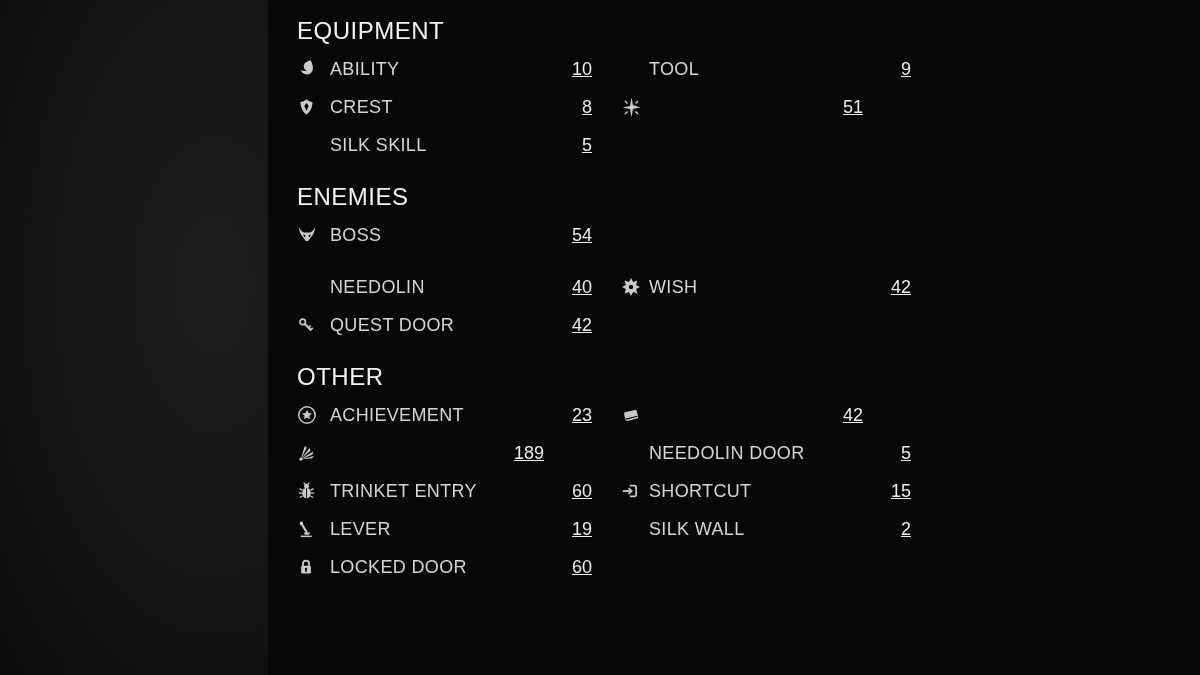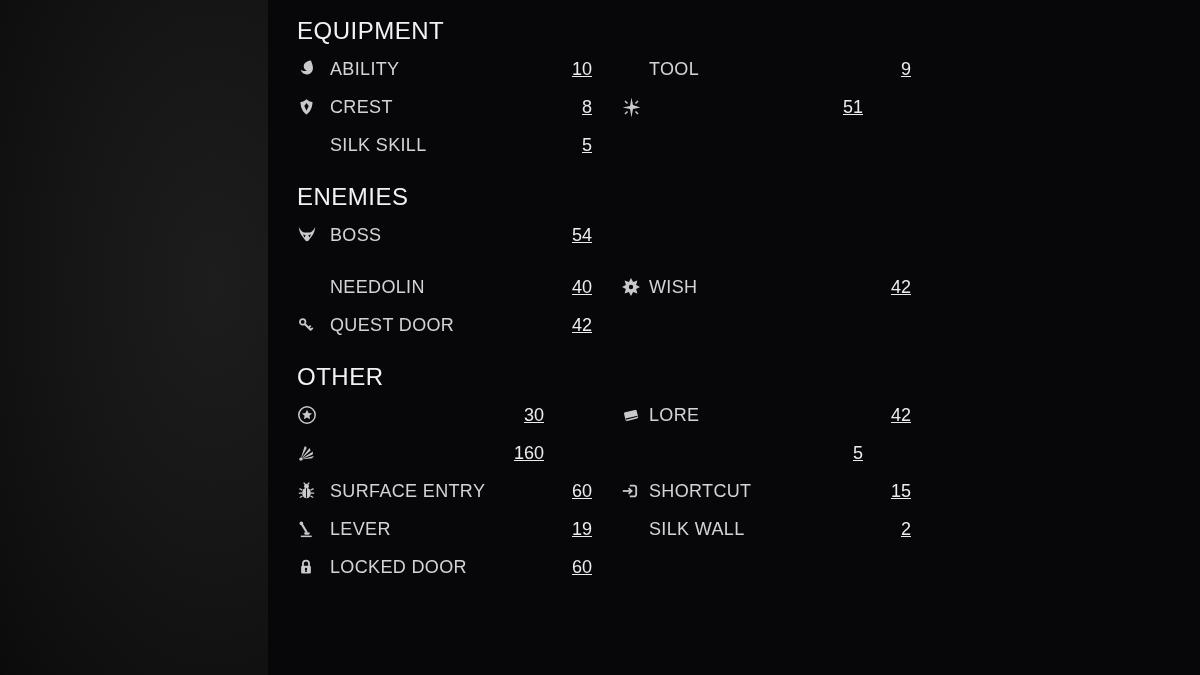--- a/index.html
+++ b/index.html
@@ -139,73 +139,74 @@
       <div class="sec-h">OTHER</div>
 
       <div class="row">
         <div class="cell l">
           <span class="ic">
             <svg width="20" height="20" viewBox="0 0 20 20">
                 <circle cx="10" cy="10" r="8.2" fill="none" stroke="#c9c9c9" stroke-width="1.5"></circle>
                 <path fill="#c9c9c9" d="M10 4.8l1.5 3.2 3.5.4-2.6 2.4.7 3.5L10 12.5l-3.1 1.8.7-3.5L5 8.4l3.5-.4z"></path>
               </svg>
           </span>
-          <span class="cnt">30</span>
+          <span class="lbl">ACHIEVEMENT</span>
+          <span class="cnt">23</span>
         </div>
         <div class="cell r">
           <span class="ic">
             <svg width="20" height="20" viewBox="0 0 20 20">
                 <g transform="rotate(-14 10 10)">
                   <rect x="3.5" y="6" width="13" height="8.8" rx="1.4" fill="#c9c9c9"></rect>
                   <rect x="4" y="12.2" width="12" height="1.2" fill="#08080a"></rect>
                 </g>
               </svg>
           </span>
-          <span class="lbl">LORE</span>
           <span class="cnt">42</span>
         </div>
       </div>
 
 
       <div class="row">
         <div class="cell l">
           <span class="ic">
             <svg width="20" height="20" viewBox="0 0 20 20">
                 <g fill="#c9c9c9">
                   <path d="M3.5 16.5L7.8 3l2 1.8z"></path>
                   <path d="M3.5 16.5L12.6 4.9l1 2.6z"></path>
                   <path d="M3.5 16.5L16 8.6l-.3 2.8z"></path>
                   <path d="M3.5 16.5L17 12.9l-1.8 2.4z"></path>
                   <circle cx="3.9" cy="16.1" r="1.7"></circle>
                 </g>
               </svg>
           </span>
-          <span class="cnt">160</span>
-        </div>
-        <div class="cell r">
-          <span class="ic"></span>
+          <span class="cnt">189</span>
+        </div>
+        <div class="cell r">
+          <span class="ic"></span>
+          <span class="lbl">NEEDOLIN DOOR</span>
           <span class="cnt">5</span>
         </div>
       </div>
 
       <div class="row">
         <div class="cell l">
           <span class="ic">
             <svg width="19" height="19" viewBox="0 0 20 20">
                 <g fill="#c9c9c9">
                   <ellipse cx="10" cy="11.6" rx="4.6" ry="5.6"></ellipse>
                   <circle cx="10" cy="4.4" r="2.6"></circle>
                 </g>
                 <g stroke="#c9c9c9" stroke-width="1.3" fill="none">
                   <path d="M8.6 2.4L7 .7M11.4 2.4L13 .7M5.6 8.5L2.6 7M5.4 11.8H1.9M5.8 14.8l-2.9 1.6M14.4 8.5l3-1.5M14.6 11.8h3.5M14.2 14.8l2.9 1.6"></path>
                 </g>
                 <path stroke="#08080a" stroke-width="1" d="M10 6.6v10" fill="none"></path>
               </svg>
           </span>
-          <span class="lbl">SURFACE ENTRY</span>
+          <span class="lbl">TRINKET ENTRY</span>
           <span class="cnt">60</span>
         </div>
         <div class="cell r">
           <span class="ic">
             <svg width="20" height="20" viewBox="0 0 20 20">
                 <g fill="none" stroke="#c9c9c9" stroke-width="1.8">
                   <path d="M8.8 4.6H13a2.2 2.2 0 012.2 2.2v6.4A2.2 2.2 0 0113 15.4H8.8"></path>
                   <path d="M1.8 10h8.6"></path>
                   <path d="M7.6 7.2L10.6 10l-3 2.8"></path>
                 </g>

